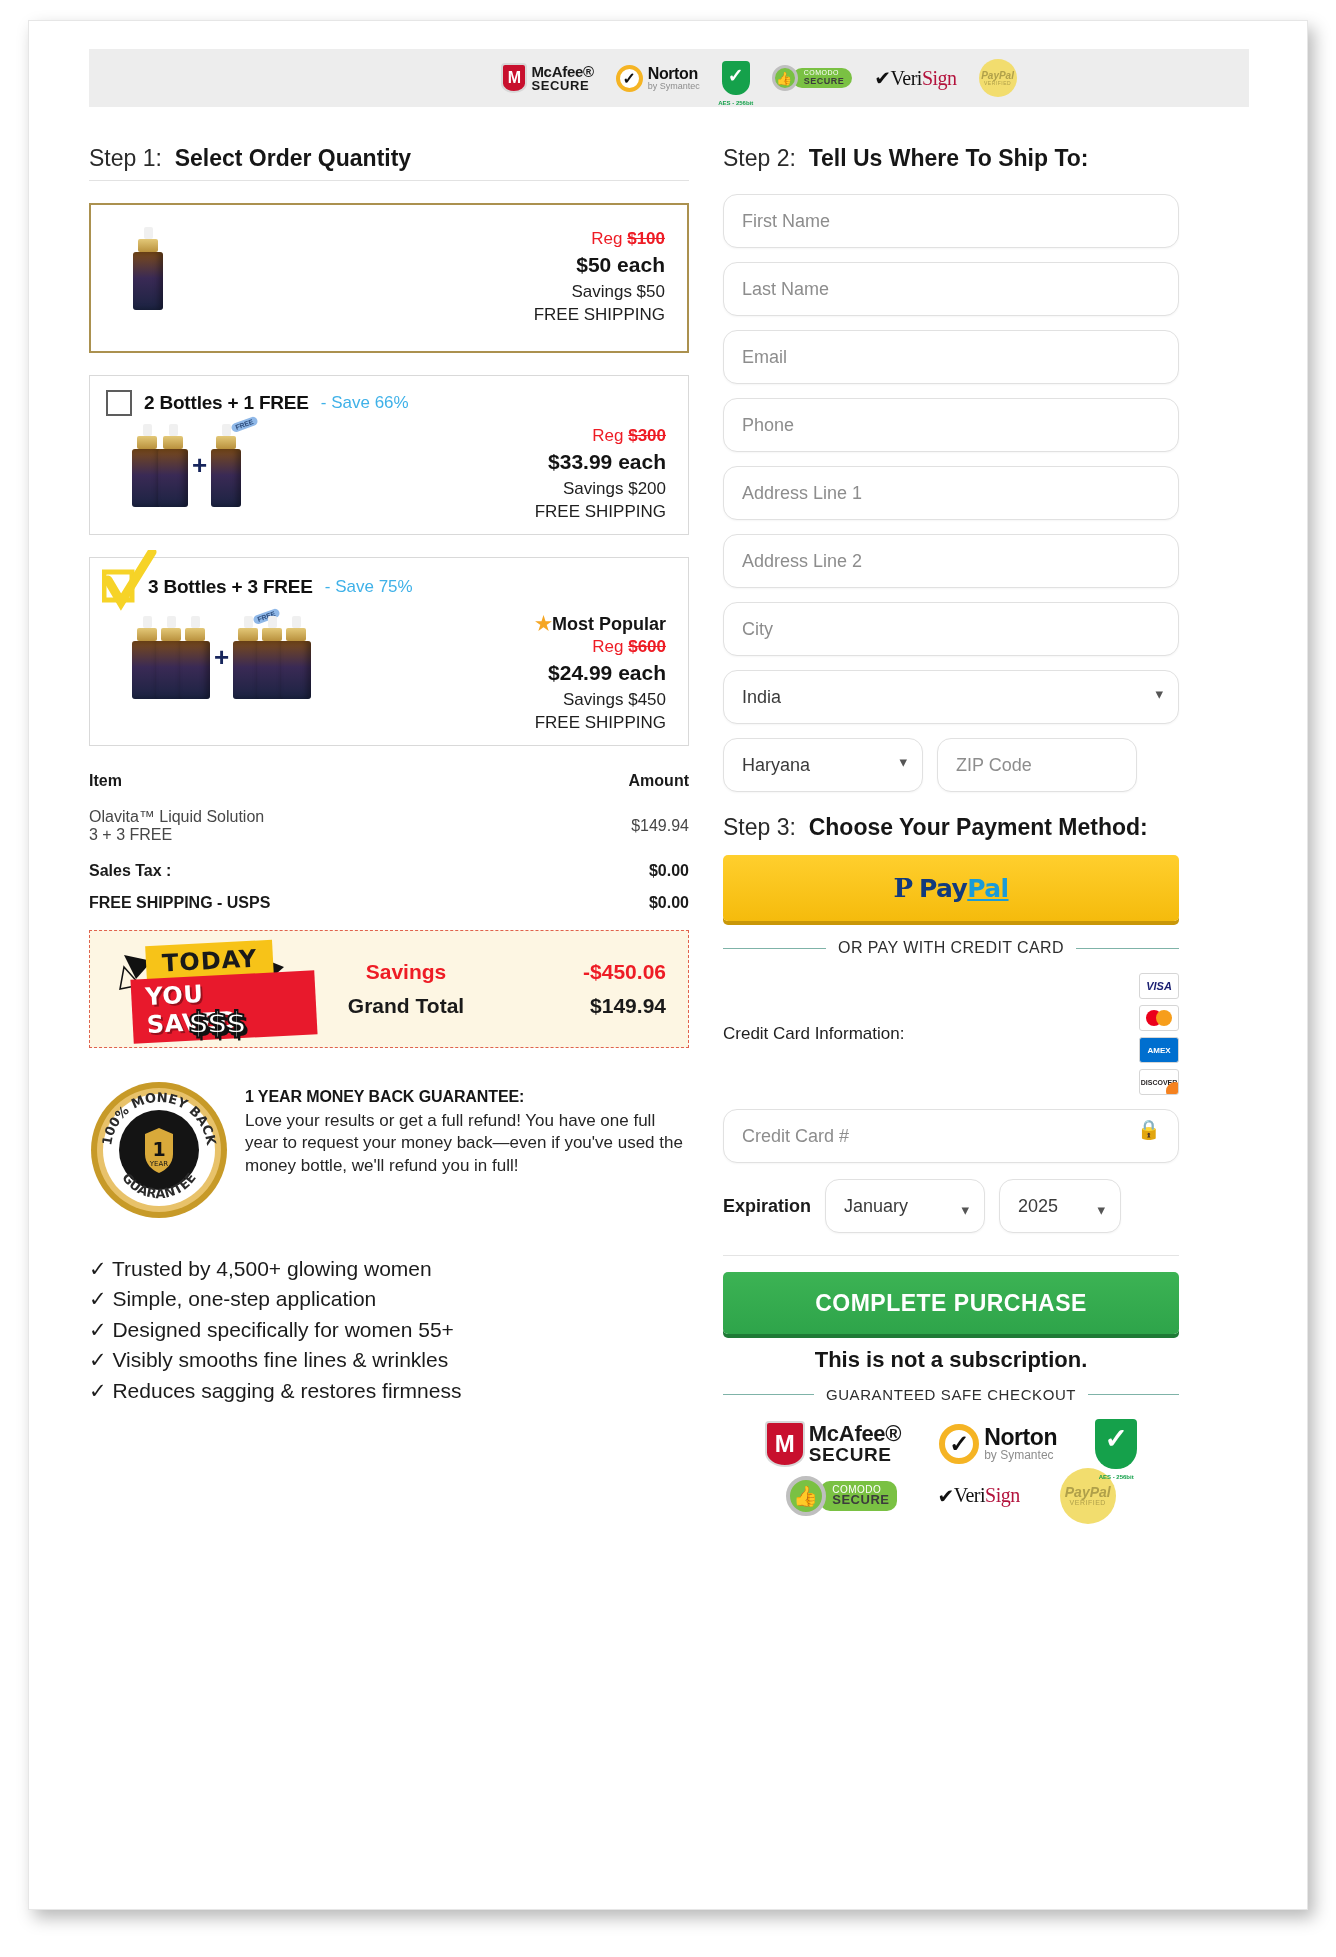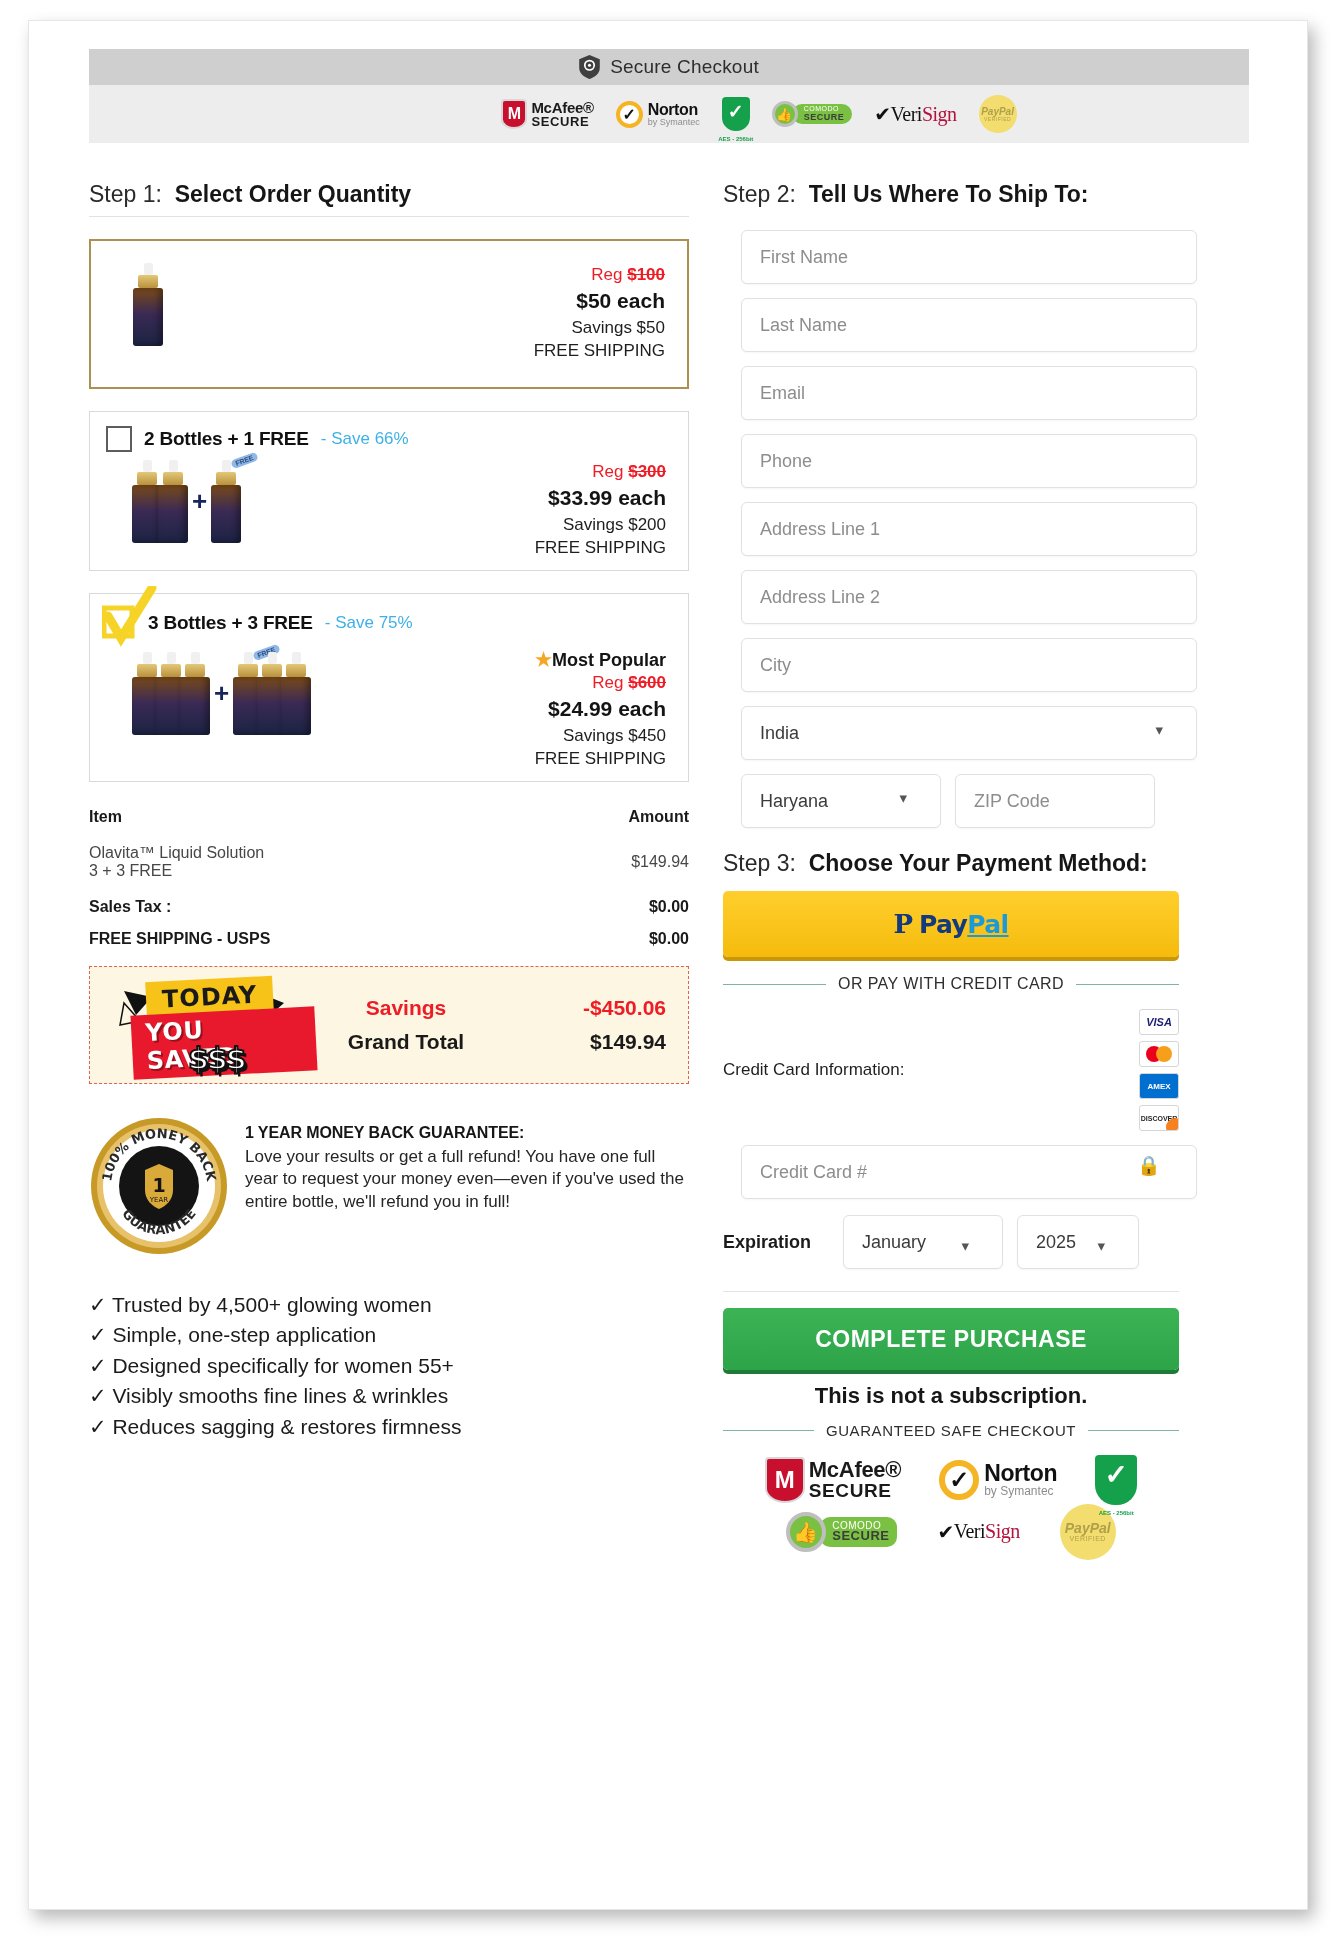--- a/index.html
+++ b/index.html
@@ -212,27 +212,26 @@
   .guar-txt { padding-top: 8px; }
   .guar-h { font-size:16px;font-weight:bold;color:#161616;letter-spacing:-.1px;}
   .guar-p { font-size:17px;color:#262626;line-height:1.32;margin-top:4px;}
 
   .benefits { margin-top: 34px; }
   .benefit { font-size: 21px; color:#1b1b1b; line-height:1.45; white-space:nowrap;}
 
   
   .field {
     width: 100%; height: 54px;
-    border: 1px solid #e1e1e1; border-radius: 6px;
+    border: 1px solid #e1e1e1; border-radius: 14px;
     background: #fff; margin-top: 14px;
     font-size: 18px; color:#4c4c4c;
     padding: 0 18px;
     font-family: "Liberation Sans", sans-serif;
     box-shadow: 0 1px 2px rgba(0,0,0,.04);
-    margin-left: 18px;
   }
   .field::placeholder { color:#8d8d8d; }
   select.field { appearance:none; -webkit-appearance:none; color:#3b3b3b;
     background-image:none; }
   .sel-wrap { position:relative; }
   .sel-wrap .caret {
     position:absolute; right:16px; top:50%; transform:translateY(-30%);
     pointer-events:none; color:#555; font-size:15px;
   }
   .row2 { display:flex; gap: 14px; }
@@ -319,30 +318,20 @@
   .fb .paypalbadge .p1{font-size:14px;}
   .fb .paypalbadge .p2{font-size:7px;}
 </style>
 </head>
 <body>
 
 <div id="page">
  <div class="sheet">
   <div class="inner">
 
-   <div class="sec-bar">
-     <span>
-       <svg class="shield-ico" viewBox="0 0 24 28">
-              <path d="M12 0 L24 5 V15 C24 22 18 26 12 28 C6 26 0 22 0 15 V5 Z" fill="#3f3f3f"></path>
-              <circle cx="12" cy="12" r="5.5" fill="none" stroke="#fff" stroke-width="2"></circle>
-              <circle cx="12" cy="12" r="1.8" fill="#fff"></circle>
-            </svg>
-     </span>
-     <span>Secure Checkout</span>
-   </div>
 
    <div class="badge-bar">
      <div class="bdg mcafee">
        <div class="mshield">M</div>
        <div class="mtxt">
          <div class="m1">McAfee®</div>
          <div class="m2">SECURE</div>
        </div>
      </div>
      <div class="bdg norton">
@@ -566,21 +555,21 @@
               </text>
               <path id="arcBot" d="M 26 74 A 44 44 0 0 0 114 74" fill="none"></path>
               <text font-family="DejaVu Sans, sans-serif" font-size="13" font-weight="bold" fill="#2a2a2a">
                 <textPath href="#arcBot" startOffset="50%" text-anchor="middle">GUARANTEE</textPath>
               </text>
             </g>
           </svg>
         </div>
         <div class="guar-txt">
           <div class="guar-h">1 YEAR MONEY BACK GUARANTEE:</div>
-          <div class="guar-p">Love your results or get a full refund! You have one full year to request your money even—even if you've used the entire bottle, we'll refund you in full!</div>
+          <div class="guar-p">Love your results or get a full refund! You have one full year to request your money back—even if you've used the money bottle, we'll refund you in full!</div>
         </div>
       </div>
 
       <div class="benefits">
         <div class="benefit">✓ Trusted by 4,500+ glowing women</div>
         <div class="benefit">✓ Simple, one-step application</div>
         <div class="benefit">✓ Designed specifically for women 55+</div>
         <div class="benefit">✓ Visibly smooths fine lines &amp; wrinkles</div>
         <div class="benefit">✓ Reduces sagging &amp; restores firmness</div>
       </div>

